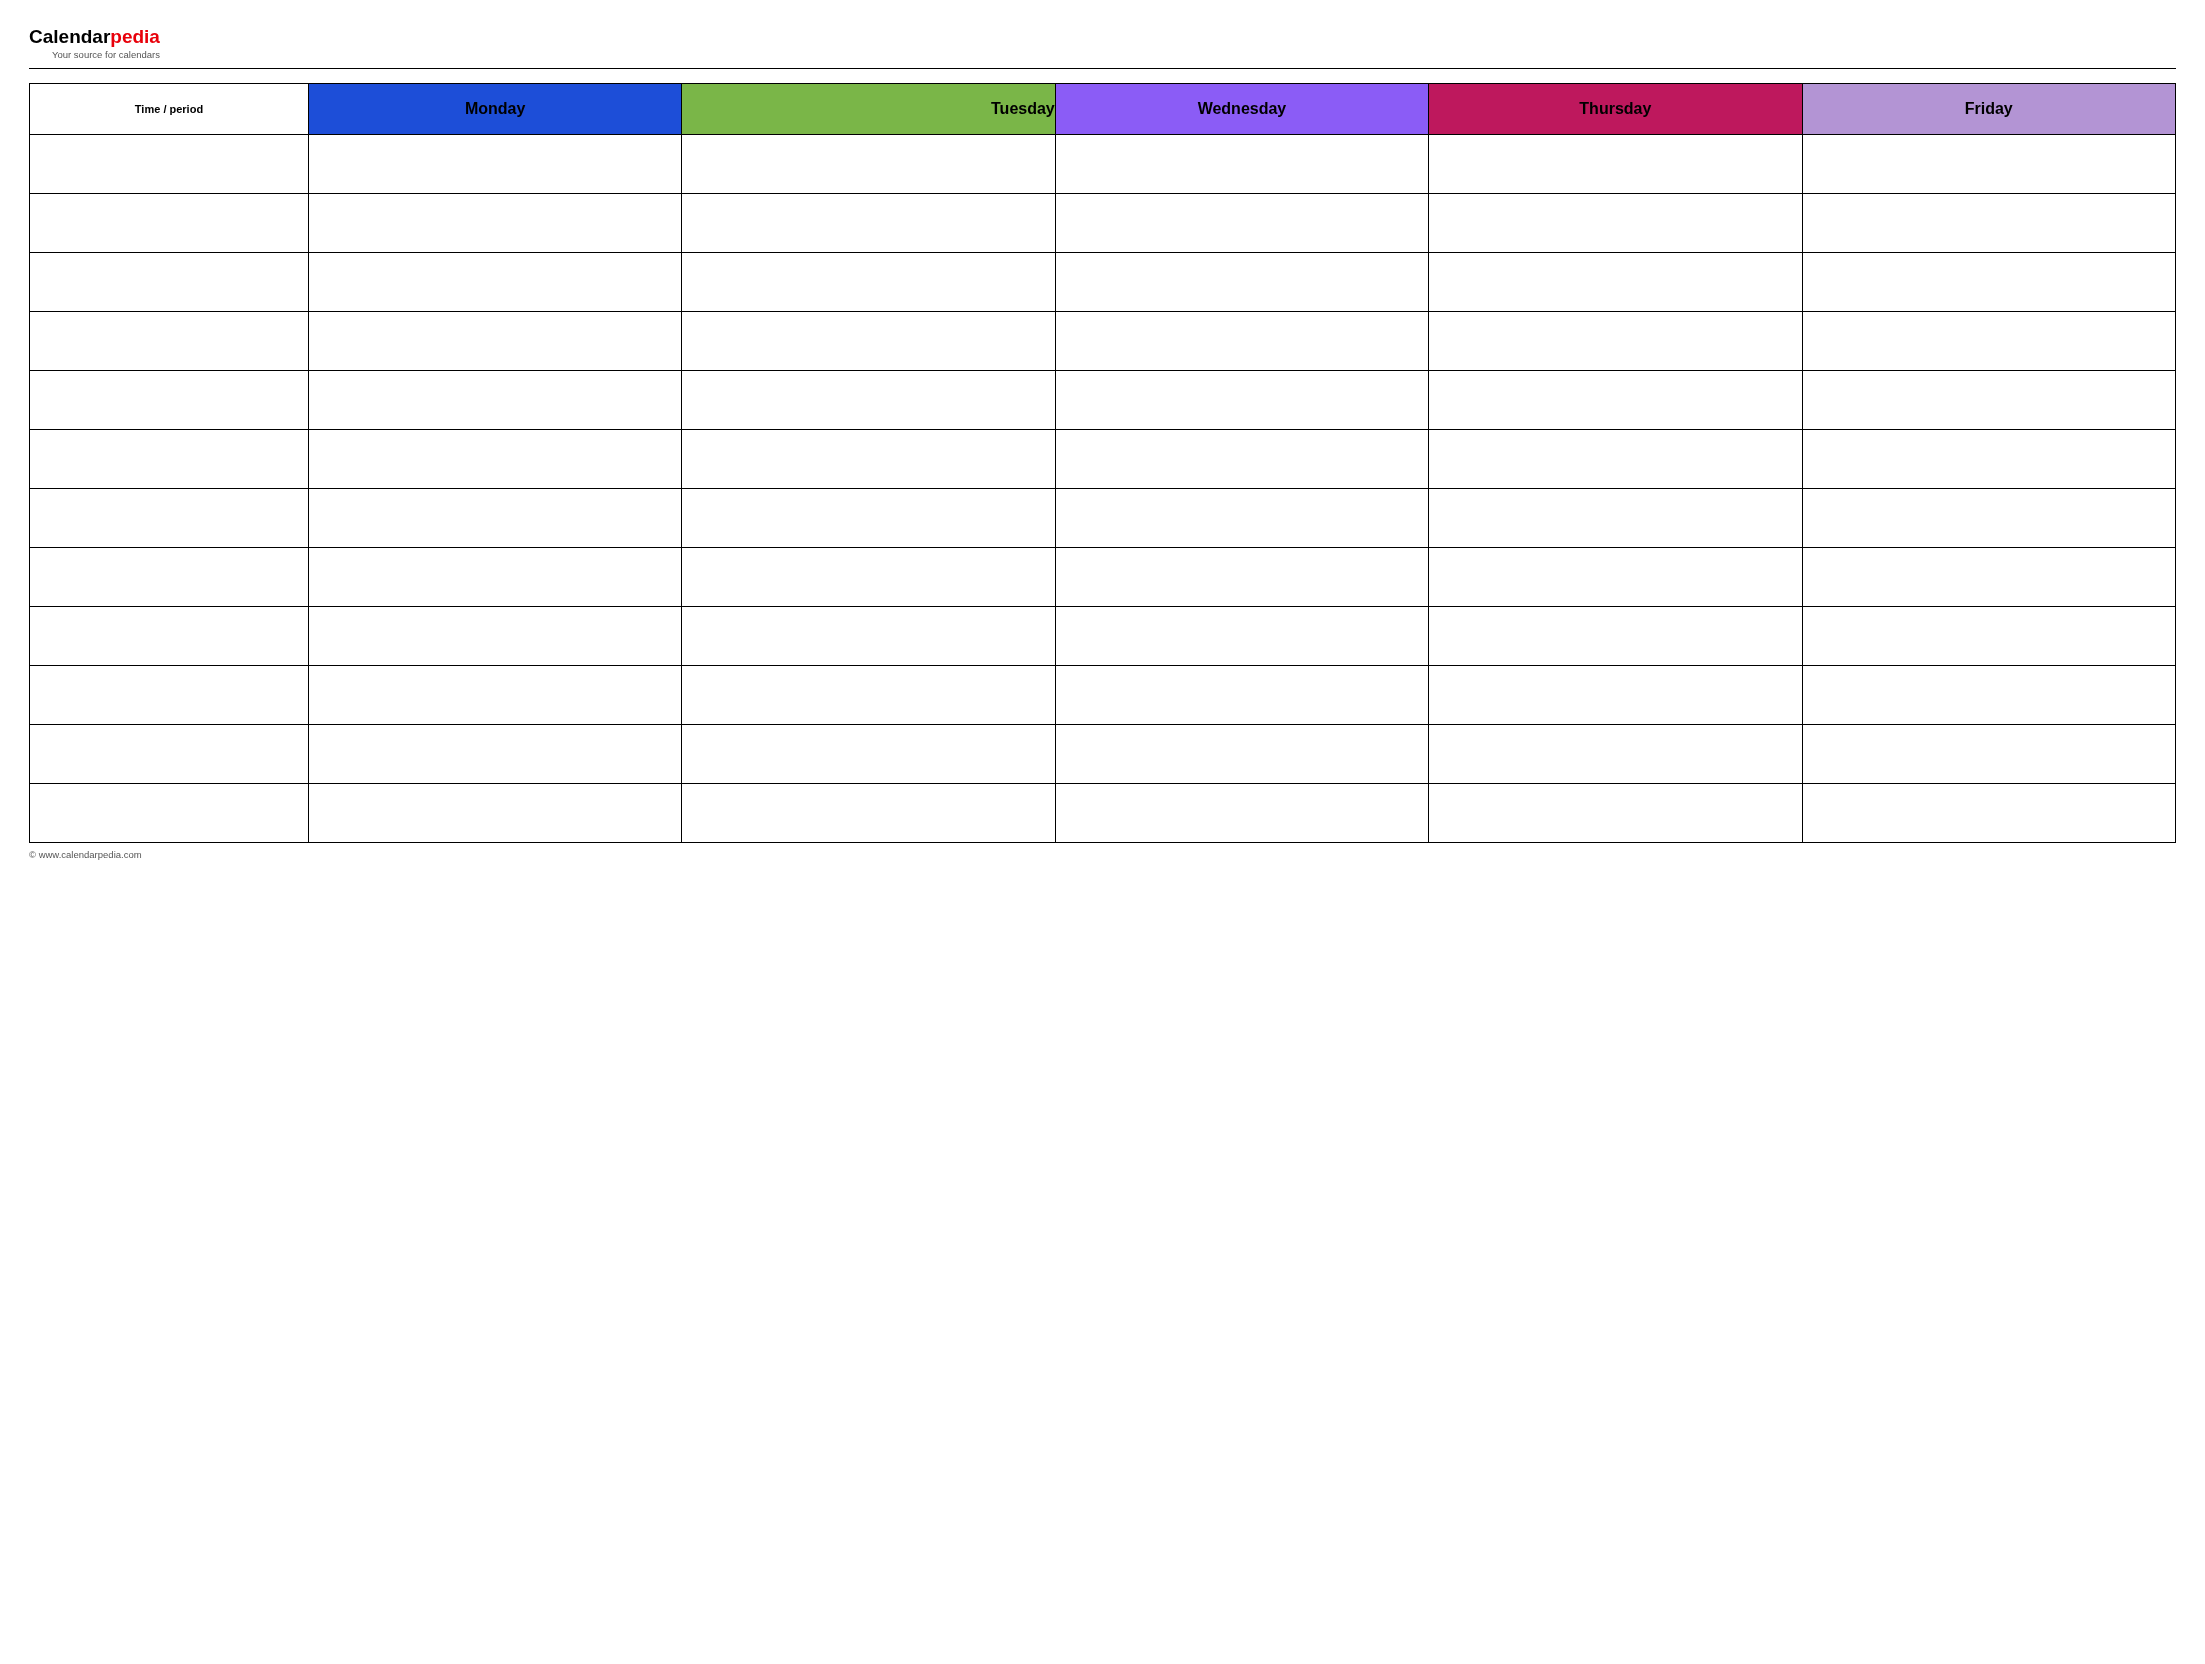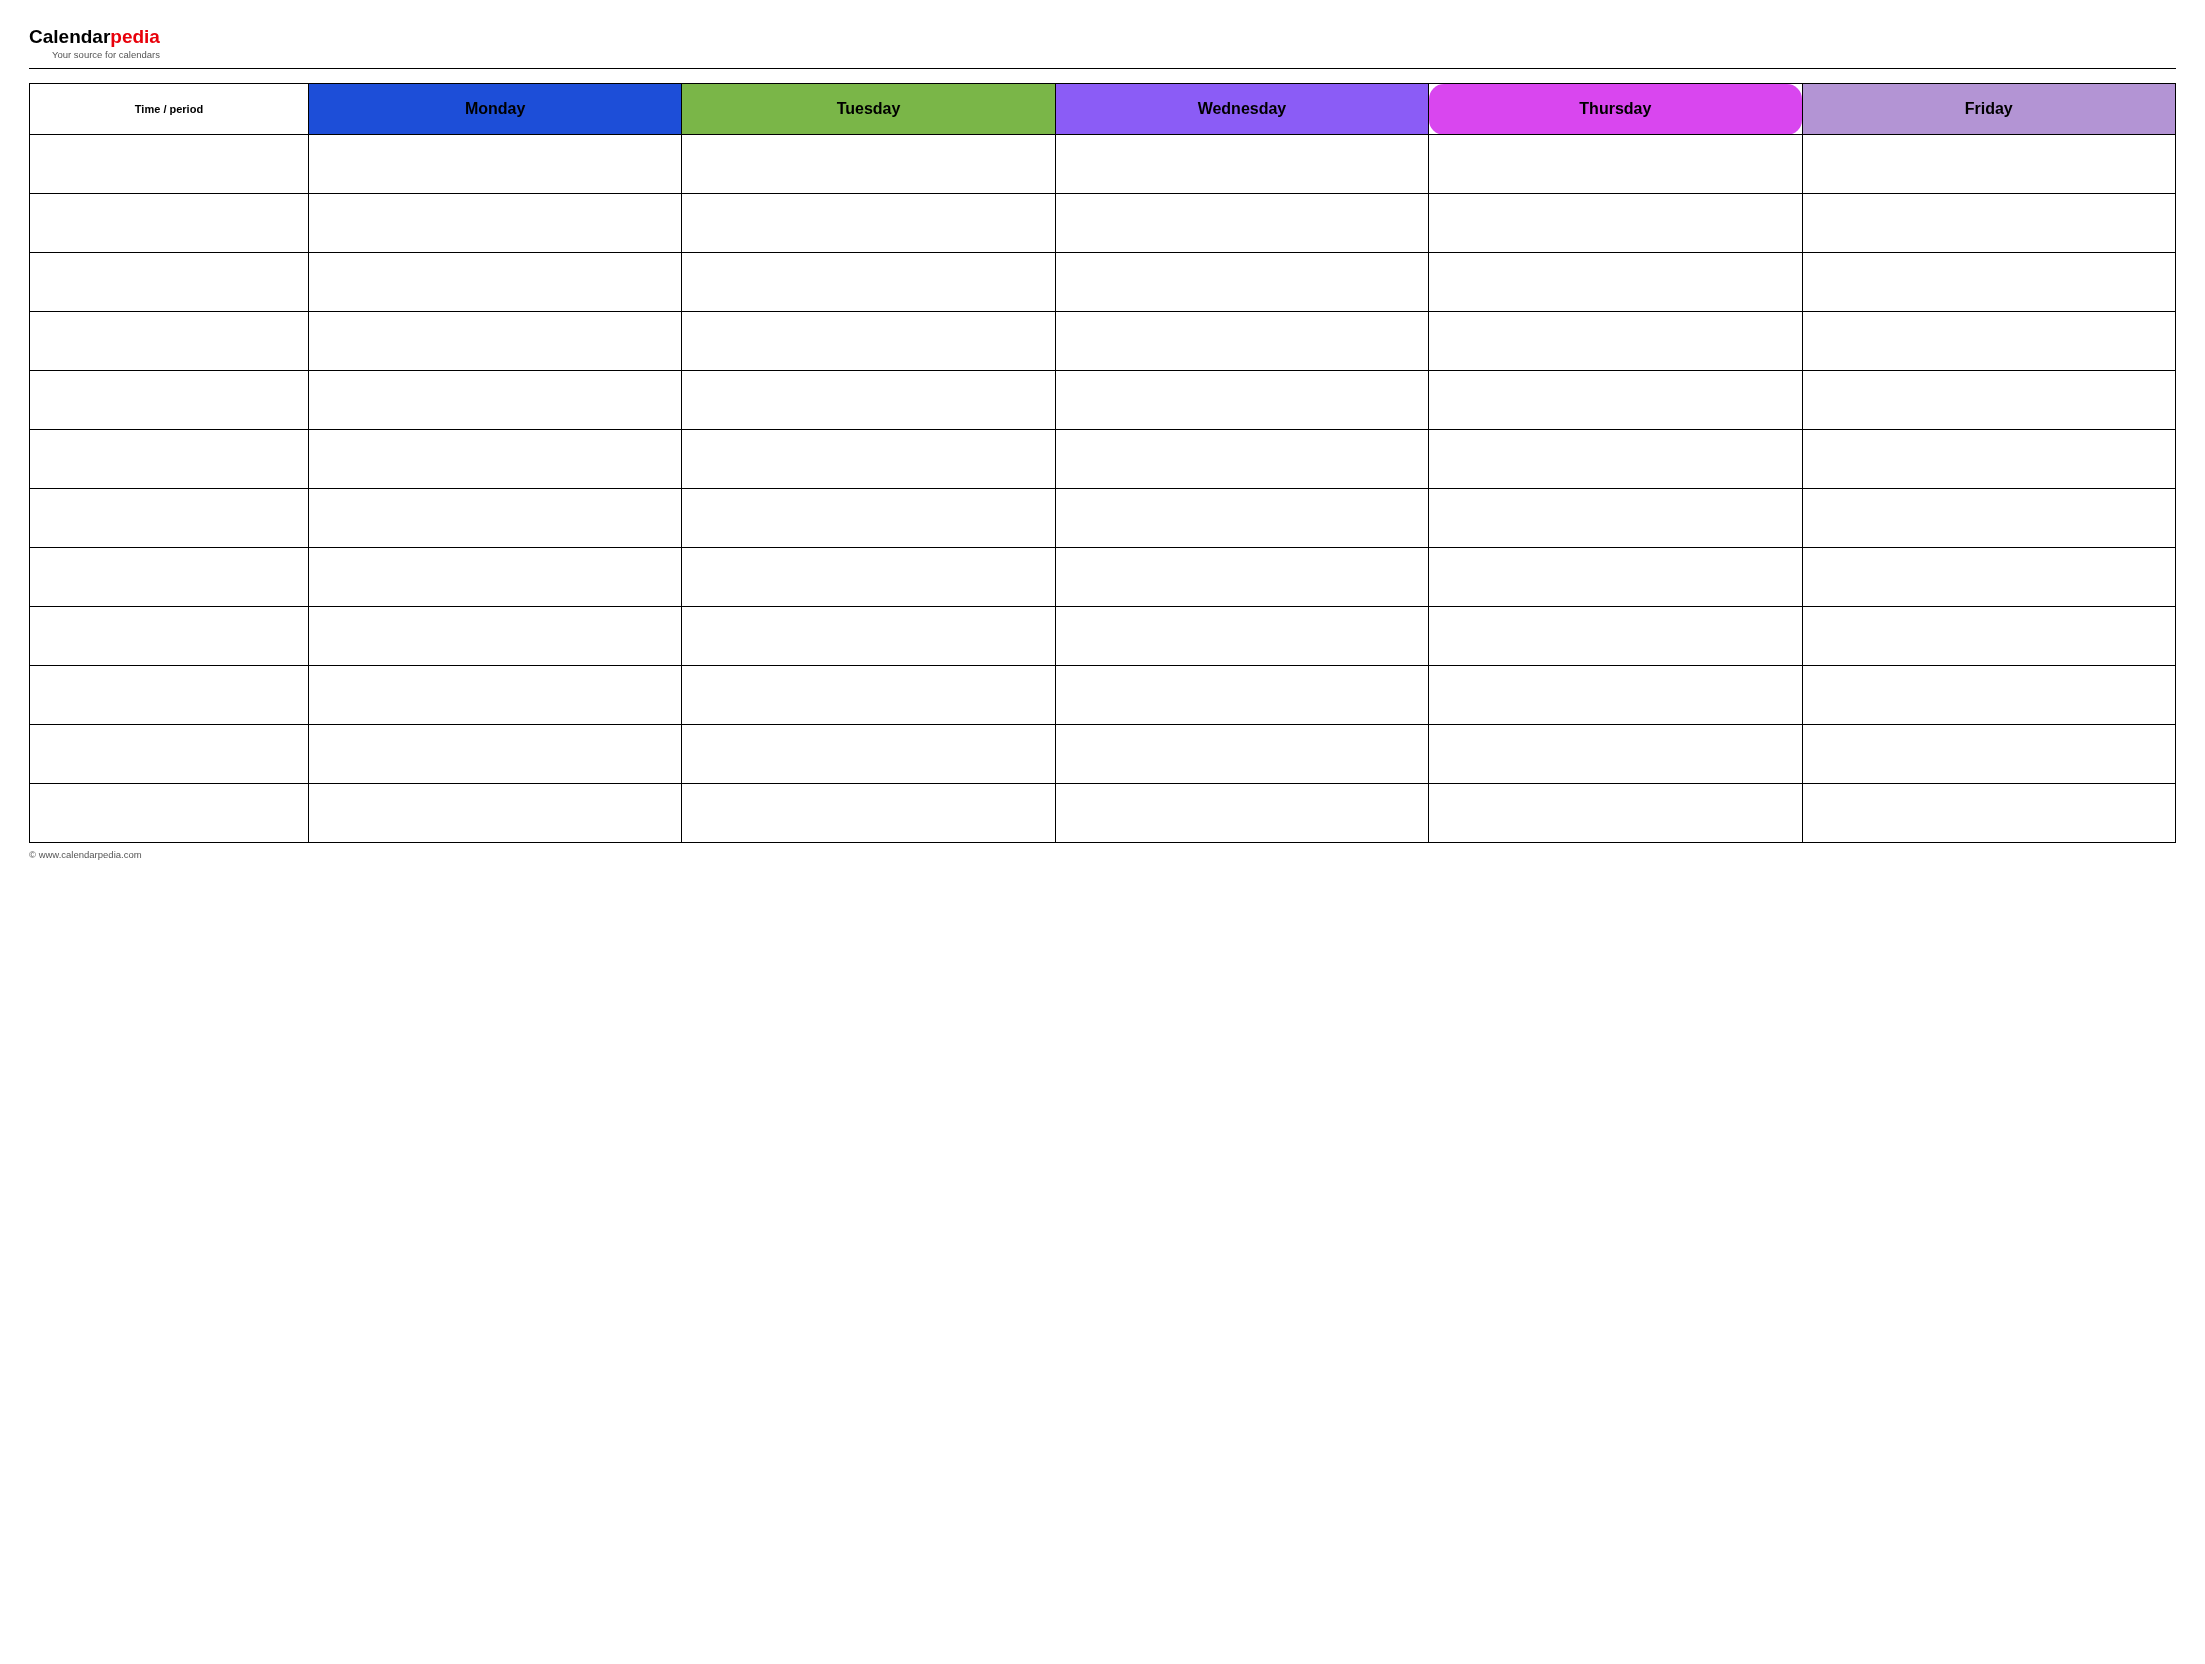--- a/index.html
+++ b/index.html
@@ -104,33 +104,33 @@
     .schedule-table th.monday-header {
       background-color: #1d4ed8;
       color: #000000;
       width: 17.4%;
     }
 
     .schedule-table th.tuesday-header {
       background-color: #7ab648;
       color: #000000;
       width: 17.4%;
+      text-align: right;
     }
 
     .schedule-table th.wednesday-header {
       background-color: #8b5cf6;
       color: #000000;
       width: 17.4%;
     }
 
     .schedule-table th.thursday-header {
-      background-color: #d946ef;
-      color: #000000;
-      width: 17.4%;
-      border-radius: 15px;
+      background-color: #be185d;
+      color: #000000;
+      width: 17.4%;
     }
 
     .schedule-table th.friday-header {
       background-color: #b394d4;
       color: #000000;
       width: 17.4%;
     }
 
     .schedule-table tbody td {
       background-color: #ffffff;

